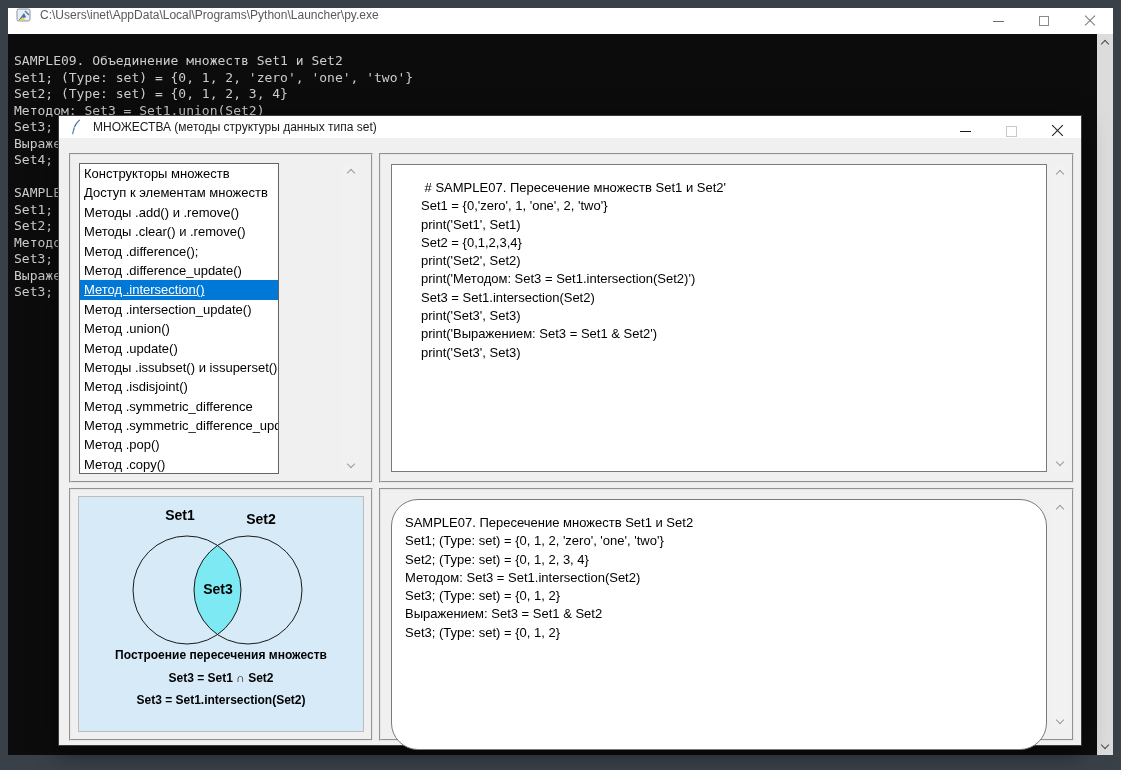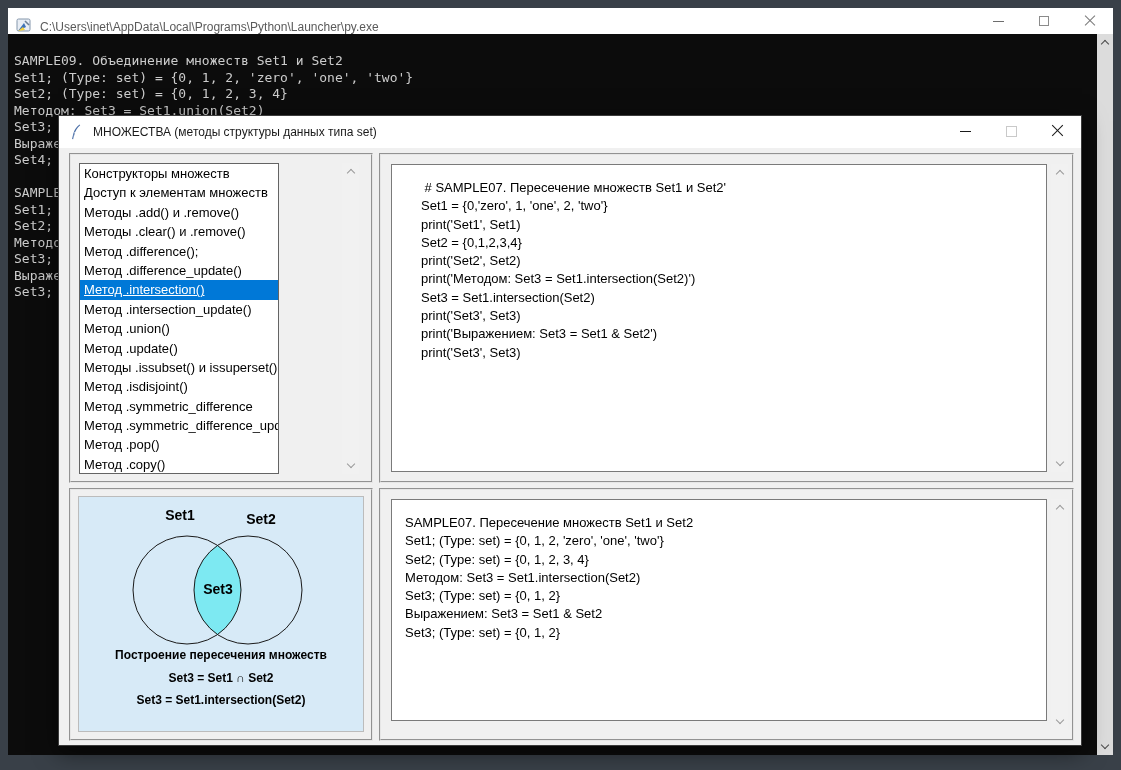--- a/index.html
+++ b/index.html
@@ -3,21 +3,21 @@
 <meta charset="utf-8">
 <style>
   * { margin:0; padding:0; box-sizing:border-box; }
   html,body { width:1121px; height:770px; overflow:hidden; background:#394048;
               font-family:"Liberation Sans", sans-serif; }
 
   
   .console-win { position:absolute; left:8px; top:8px; width:1105px; height:747px;
                  background:#0c0c0c; }
   .console-titlebar { position:absolute; left:0; top:0; right:0; height:26px; background:#ffffff;
-                      display:flex; align-items:flex-end; }
+                      display:flex; align-items:flex-start; }
   .console-title { font-size:12px; color:#5a5a5a; margin-left:8px; white-space:nowrap; }
   .console-icon { width:16px; height:16px; margin-left:8px; flex:0 0 auto; }
   .cwin-btns { position:absolute; right:0; top:0; height:26px; display:flex; }
   .cwin-btn { width:46px; height:26px; display:flex; align-items:center; justify-content:center; }
   .glyph-min { width:11px; border-top:1px solid #6d6d6d; display:block; }
   .glyph-max { width:10px; height:10px; border:1px solid #8b8b8b; display:block; }
   .glyph-close { position:relative; width:12px; height:12px; display:block; }
   .glyph-close:before, .glyph-close:after { content:""; position:absolute; left:-1px; top:5px;
       width:14px; border-top:1px solid #7b7b7b; }
   .glyph-close:before { transform:rotate(45deg); }
@@ -30,21 +30,21 @@
   .console-sb { position:absolute; right:0; top:26px; bottom:0; width:16px; background:#dcdcdc;
                 display:flex; flex-direction:column; justify-content:space-between; align-items:center; }
   .chev { width:6px; height:6px; border-right:1.5px solid #4a4a4a; border-bottom:1.5px solid #4a4a4a; display:block; }
   .chev.up   { transform:rotate(-135deg); margin-top:7px; }
   .chev.down { transform:rotate(45deg);  margin-bottom:7px; }
   .chev.lite { border-color:#9a9a9a; }
 
   
   .app-win { position:absolute; left:58px; top:115px; width:1024px; height:631px;
              background:#f0f0f0; border:1px solid #3c3c3c; box-shadow:0 6px 22px rgba(0,0,0,.55); }
-  .app-titlebar { position:absolute; left:0; top:0; right:0; height:32px; background:#ffffff;
+  .app-titlebar { position:absolute; left:0; top:0; right:0; height:22px; background:#ffffff;
                   display:flex; align-items:center; }
   .app-icon { width:16px; height:16px; margin-left:9px; flex:0 0 auto; }
   .app-title { font-size:12px; color:#1a1a1a; margin-left:9px; white-space:nowrap; }
   .awin-btns { position:absolute; right:1px; top:0; height:30px; display:flex; }
   .awin-btn { width:46px; height:30px; display:flex; align-items:center; justify-content:center; }
   .awin-btn .glyph-min { border-color:#1a1a1a; }
   .awin-btn .glyph-max { border-color:#c9c9c9; width:11px; height:11px; }
   .awin-btn .glyph-close:before, .awin-btn .glyph-close:after { border-color:#1a1a1a; width:15px; }
 
   
@@ -63,21 +63,21 @@
   .tk-sb { position:absolute; width:17px; background:#f1f1f1;
            display:flex; flex-direction:column; justify-content:space-between; align-items:center; }
   .sb-lb { left:271px; top:8px;  height:311px; }
   .sb-tr { left:670px; top:9px;  height:308px; }
   .sb-br { left:670px; top:9px;  height:231px; }
 
   
   .textview { position:absolute; left:10px; top:9px; width:656px; background:#fff;
               border:1px solid #7a7a7a; overflow:hidden; }
   .tv-tr { height:308px; }
-  .tv-br { height:222px; }
+  .tv-br { height:251px;border-radius:27px; }
   .tv-line { font-size:13px; line-height:18.3px; color:#000; white-space:pre; }
   .tv-pad-tr { padding:14px 0 0 29px; }
   .tv-pad-br { padding:14px 0 0 13px; }
 
   
   .canvas { position:absolute; left:7px; top:6px; width:286px; height:236px;
             background:#d7eaf7; border:1px solid #bcbcbc; }
   .venn-svg { position:absolute; left:0; top:0; }
   .venn-label { position:absolute; font-size:14px; font-weight:bold; color:#000; transform:translateX(-50%); white-space:nowrap; }
   .cap { position:absolute; left:0; width:100%; text-align:center; font-size:12px; font-weight:bold; color:#000; white-space:nowrap; }

